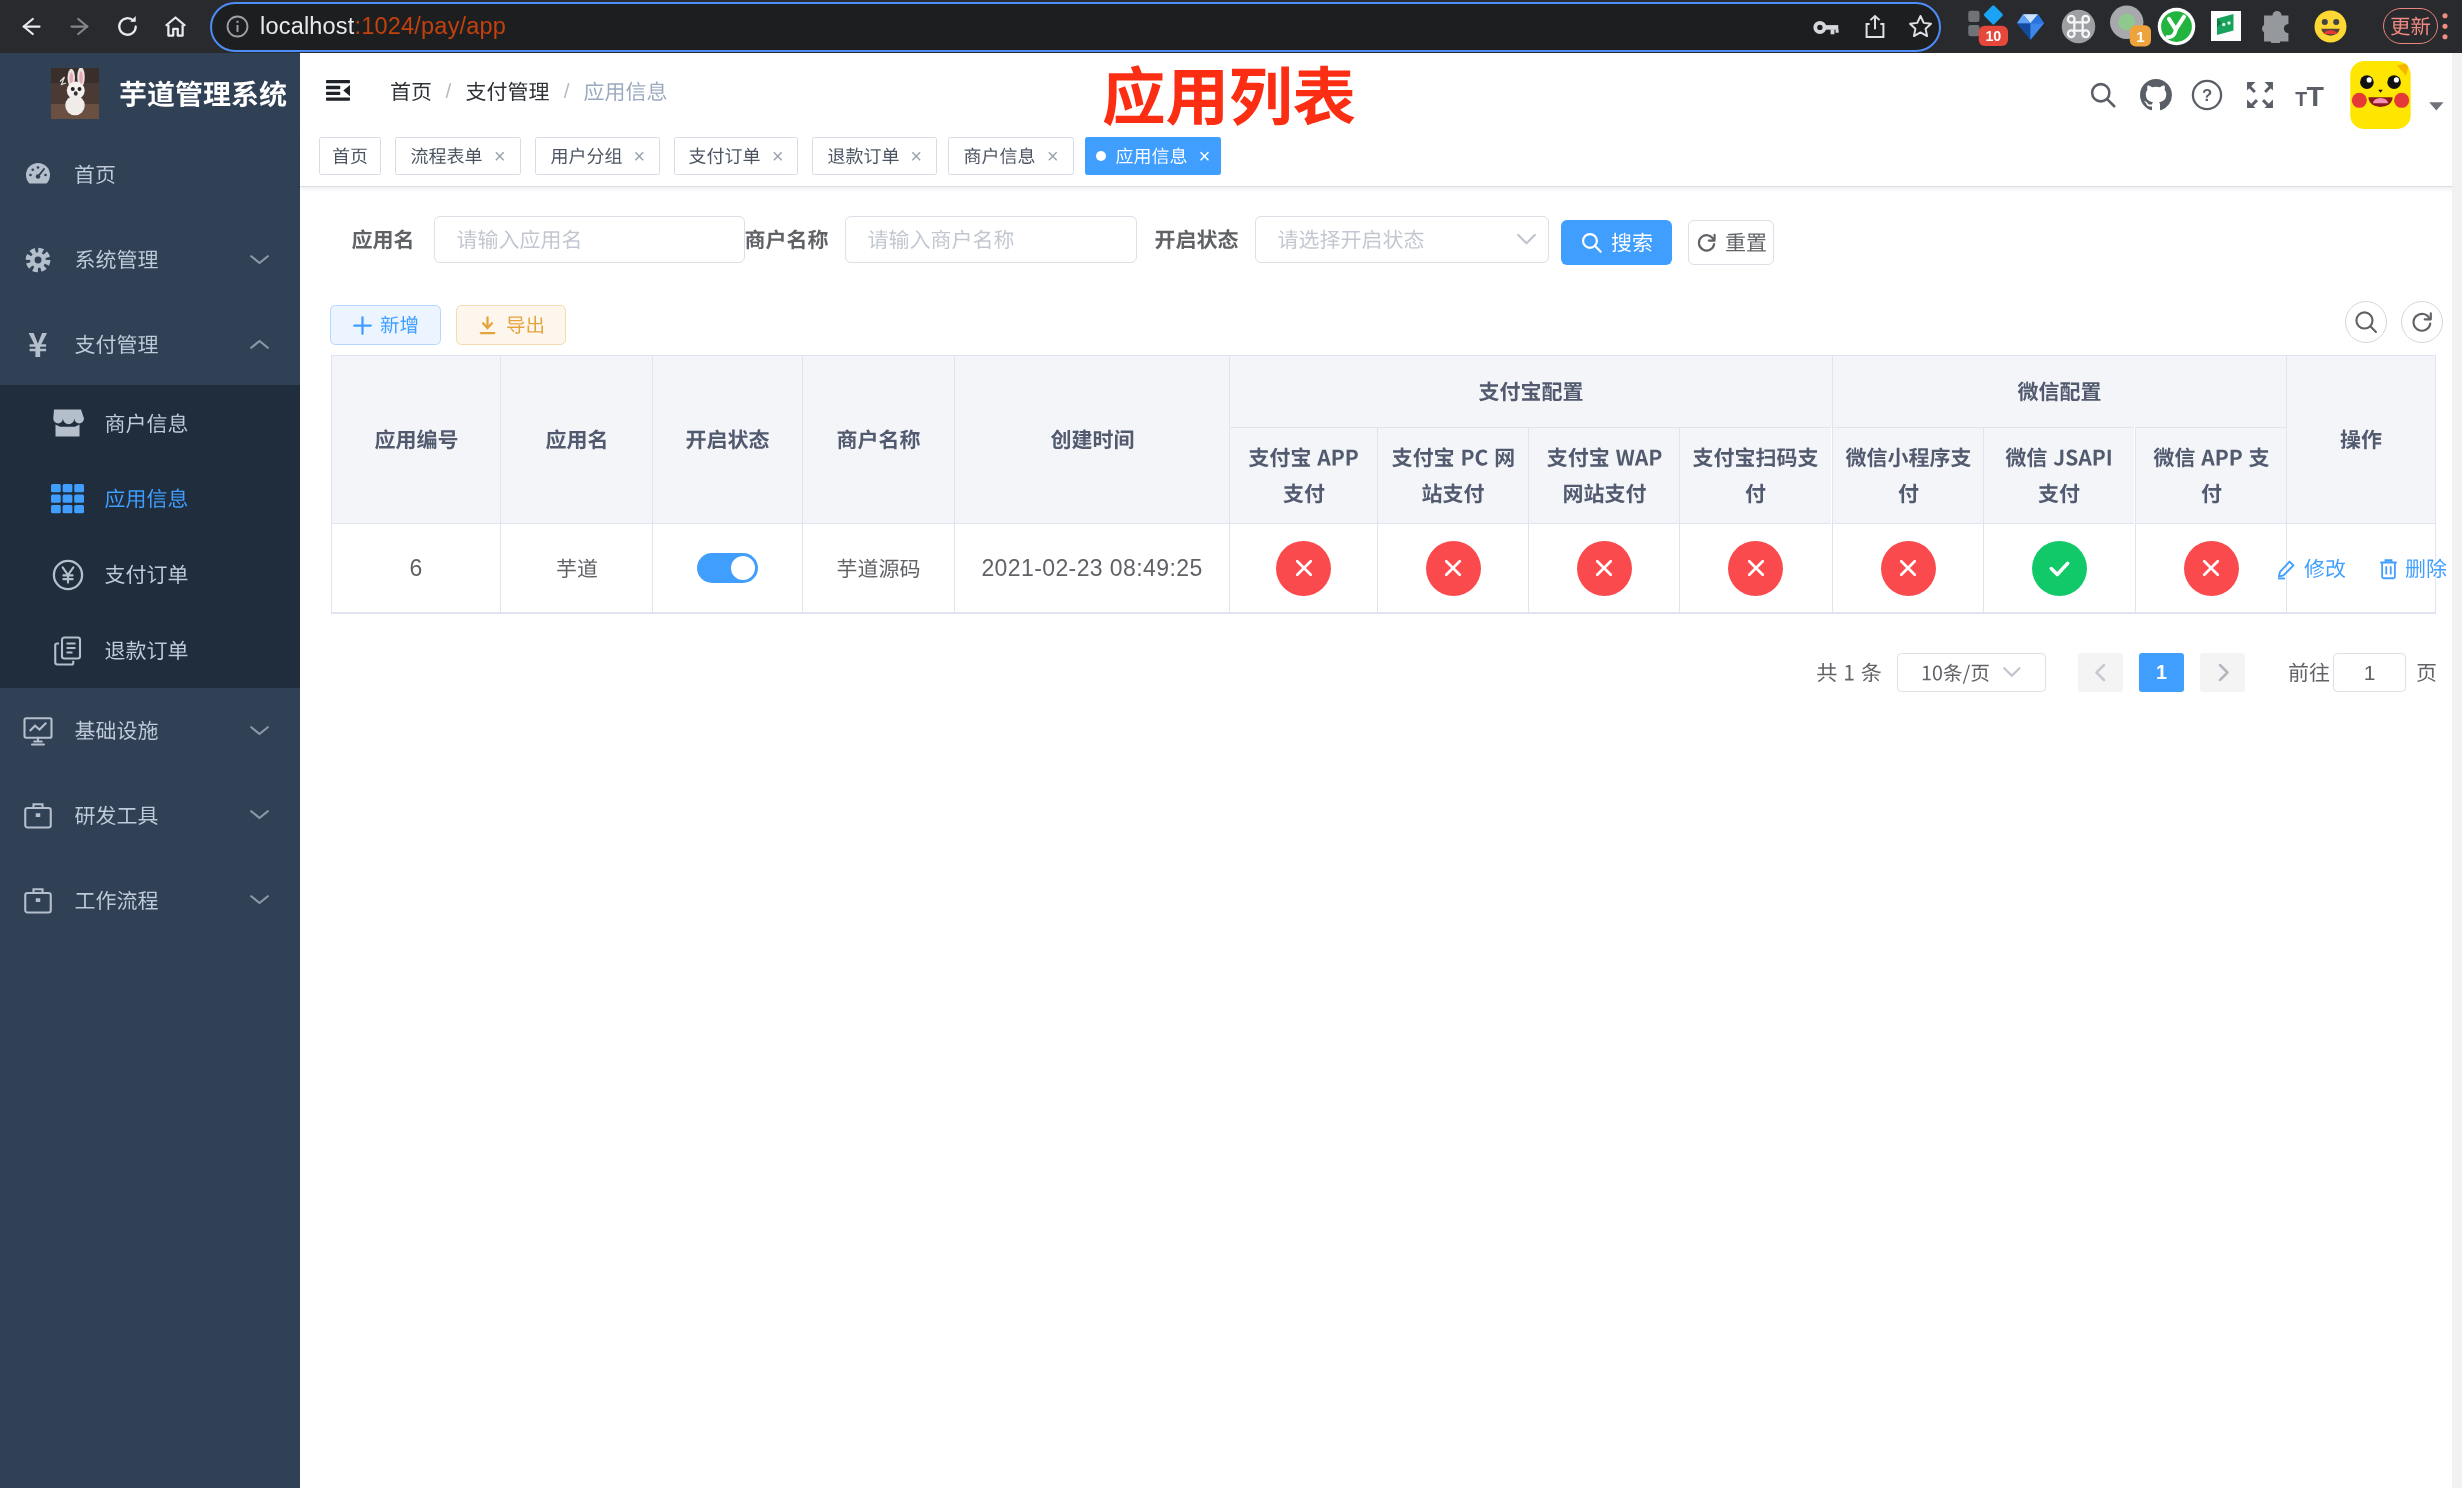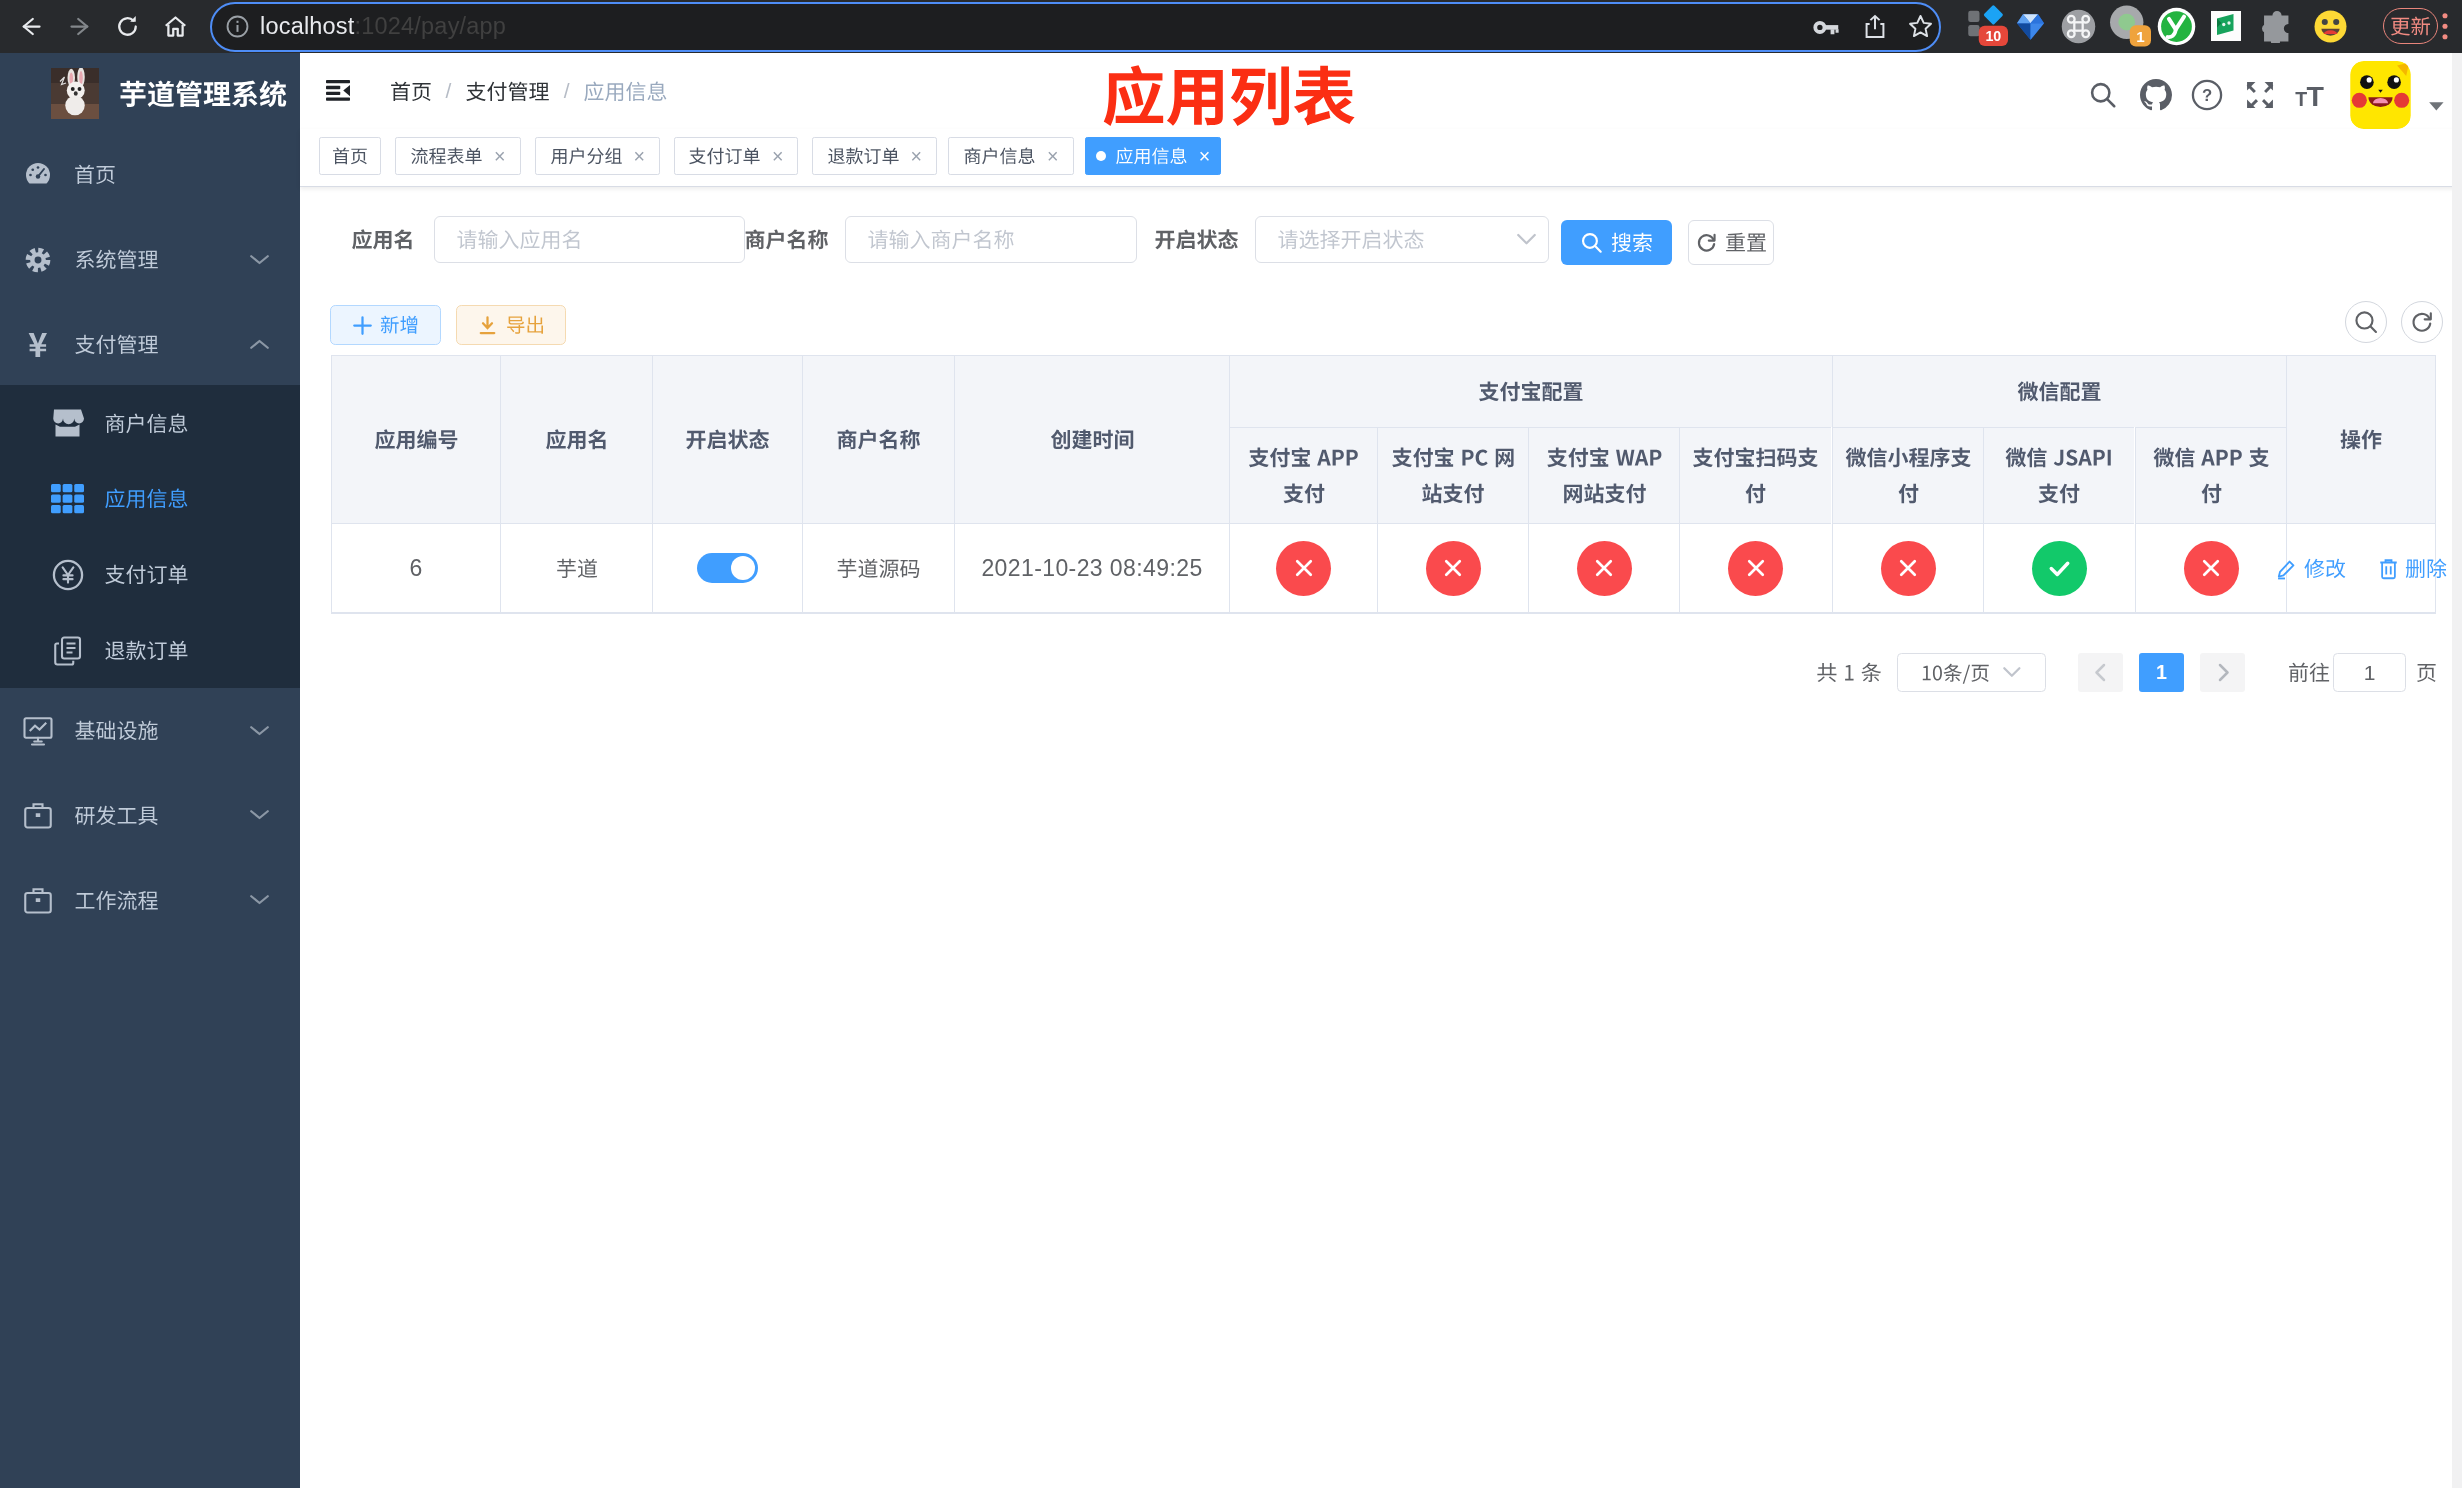--- a/index.html
+++ b/index.html
@@ -33,21 +33,21 @@
     </svg>
   </div>
 <div style="position:absolute;left:210px;top:1.5px;width:1731px;height:50px;background:#1d1e20;border:2.3px solid #4e8df6;border-radius:25px;"></div>
 <div style="position:absolute;left:226px;top:15px;width:23px;height:23px;">
     <svg width="23" height="23" viewBox="0 0 30 30" style="display:block;">
       <circle cx="15" cy="15" r="13" stroke="#9aa0a6" stroke-width="2.4" fill="none"></circle>
       <rect x="13.7" y="13" width="2.6" height="9" fill="#9aa0a6"></rect>
       <rect x="13.7" y="7.5" width="2.6" height="2.8" fill="#9aa0a6"></rect>
     </svg>
   </div>
-<div style="position:absolute;left:260px;top:0px;width:1136px;height:53px;display:flex;align-items:center;font-size:23.5px;color:#e9eaee;letter-spacing:0.2px;">localhost<span style="color:#404040">:1024/pay/app</span></div>
+<div style="position:absolute;left:260px;top:0px;width:1136px;height:53px;display:flex;align-items:center;font-size:23.5px;color:#e9eaee;letter-spacing:0.2px;">localhost<span style="color:#c2410c">:1024/pay/app</span></div>
 <div style="position:absolute;left:1813px;top:13.6px;width:26px;height:26px;">
     <svg width="26" height="26" viewBox="0 0 34 34" style="display:block;">
       <g fill="#d5d8dc">
         <path d="M9 9 a8.5 8.5 0 1 0 0 17 a8.5 8.5 0 0 0 0-17 Z M9 14 a3.4 3.4 0 1 1 0 7 a3.4 3.4 0 0 1 0-7 Z" fill-rule="evenodd"></path>
         <rect x="16" y="14.5" width="17" height="6"></rect>
         <rect x="23" y="20" width="5" height="6.5"></rect>
         <rect x="29.5" y="20" width="4" height="4.5"></rect>
       </g>
     </svg>
   </div>
@@ -694,21 +694,21 @@
     <div style="width:61px;height:30px;border-radius:15px;background:#409eff;position:relative;">
       <div style="position:absolute;right:3px;top:3px;width:24px;height:24px;border-radius:50%;background:#fff;"></div>
     </div>
   </div>
 <div class="cc" style="position:absolute;left:802px;top:523px;width:152px;height:89px;border-left:1.5px solid #dfe4ee;border-top:1.5px solid #dfe4ee;">
     <svg width="85" height="21" viewBox="0 -24.5 112 28" style="display:inline-block;vertical-align:middle;overflow:visible">
       <path d="M17.6 -23.5V-20.6H10.3V-23.5H8.2V-20.6H1.8V-18.7H8.2V-16.0H10.3V-18.7H17.6V-16.0H19.7V-18.7H26.2V-20.6H19.7V-23.5ZM1.6 -8.8V-6.8H13.1V-0.6C13.1 -0.1 12.9 0.1 12.3 0.1C11.8 0.1 9.8 0.1 7.7 0.0C8.1 0.6 8.4 1.5 8.5 2.1C11.1 2.1 12.9 2.1 13.8 1.8C14.8 1.4 15.2 0.8 15.2 -0.5V-6.8H26.4V-8.8H15.2V-13.1H24.4V-15.1H3.8V-13.1H13.1V-8.8Z M29.8 -21.4C31.3 -20.0 33.0 -18.0 33.8 -16.7L35.5 -17.9C34.7 -19.2 32.9 -21.1 31.4 -22.4ZM40.7 -10.3H50.1V-8.0H40.7ZM40.7 -6.5H50.1V-4.1H40.7ZM40.7 -14.1H50.1V-11.8H40.7ZM38.8 -15.7V-2.5H52.2V-15.7H45.5C45.8 -16.4 46.1 -17.2 46.5 -18.1H54.5V-19.8H49.3C50.0 -20.7 50.7 -21.9 51.3 -22.9L49.3 -23.5C48.8 -22.4 47.9 -20.9 47.2 -19.8H41.9L43.4 -20.5C43.0 -21.4 42.1 -22.7 41.3 -23.6L39.6 -22.9C40.3 -22.0 41.1 -20.7 41.5 -19.8H36.7V-18.1H44.1C44.0 -17.3 43.7 -16.4 43.5 -15.7ZM35.3 -13.5H29.4V-11.6H33.3V-2.9C32.1 -2.4 30.6 -1.2 29.2 0.2L30.5 1.9C31.9 0.2 33.3 -1.3 34.4 -1.3C35.0 -1.3 35.9 -0.5 37.1 0.2C39.0 1.3 41.4 1.6 44.7 1.6C47.4 1.6 52.3 1.4 54.3 1.3C54.4 0.7 54.7 -0.3 54.9 -0.8C52.2 -0.5 48.0 -0.3 44.8 -0.3C41.7 -0.3 39.3 -0.5 37.5 -1.5C36.5 -2.0 35.9 -2.5 35.3 -2.8Z M71.0 -11.4H79.6V-8.9H71.0ZM71.0 -15.4H79.6V-13.0H71.0ZM70.1 -5.7C69.3 -3.9 68.1 -1.9 66.8 -0.5C67.3 -0.3 68.1 0.3 68.5 0.6C69.7 -0.9 71.1 -3.2 72.0 -5.2ZM78.1 -5.3C79.2 -3.5 80.5 -1.1 81.1 0.3L83.1 -0.6C82.4 -1.9 81.0 -4.3 79.9 -6.0ZM58.4 -21.8C60.0 -20.8 62.1 -19.4 63.1 -18.5L64.4 -20.2C63.3 -21.0 61.2 -22.3 59.7 -23.2ZM57.1 -14.2C58.6 -13.3 60.7 -12.0 61.8 -11.2L63.0 -12.9C61.9 -13.7 59.8 -14.9 58.3 -15.7ZM57.7 0.7 59.5 1.8C60.9 -0.8 62.4 -4.3 63.6 -7.2L61.9 -8.4C60.6 -5.2 58.9 -1.5 57.7 0.7ZM65.5 -22.1V-14.5C65.5 -9.9 65.2 -3.5 62.0 1.0C62.5 1.2 63.4 1.8 63.7 2.1C67.1 -2.6 67.5 -9.6 67.5 -14.5V-20.2H82.6V-22.1ZM74.2 -19.9C74.0 -19.0 73.7 -17.9 73.4 -17.0H69.1V-7.3H74.2V0.0C74.2 0.3 74.1 0.4 73.7 0.4C73.4 0.4 72.1 0.4 70.8 0.4C71.1 1.0 71.3 1.7 71.4 2.2C73.2 2.2 74.5 2.2 75.2 1.9C76.0 1.6 76.2 1.1 76.2 0.1V-7.3H81.6V-17.0H75.4C75.8 -17.7 76.2 -18.6 76.5 -19.4Z M95.5 -5.7V-3.8H106.2V-5.7ZM97.7 -18.2C97.6 -15.4 97.2 -11.7 96.8 -9.4H97.4L108.2 -9.4C107.6 -3.3 107.0 -0.8 106.3 -0.1C106.0 0.2 105.7 0.3 105.2 0.3C104.7 0.3 103.5 0.3 102.1 0.1C102.5 0.6 102.6 1.5 102.7 2.0C104.0 2.1 105.3 2.1 106.1 2.1C106.9 2.0 107.4 1.8 108.0 1.2C109.0 0.2 109.6 -2.7 110.3 -10.3C110.3 -10.6 110.3 -11.2 110.3 -11.2H106.8C107.3 -14.7 107.7 -18.9 108.0 -21.8L106.5 -22.0L106.1 -21.9H96.4V-19.9H105.8C105.6 -17.5 105.2 -14.1 104.9 -11.2H99.0C99.3 -13.3 99.6 -15.9 99.7 -18.1ZM85.4 -22.0V-20.1H88.8C88.1 -15.8 86.8 -11.8 84.8 -9.2C85.1 -8.6 85.6 -7.4 85.8 -6.9C86.3 -7.6 86.8 -8.4 87.2 -9.2V1.0H89.1V-1.3H94.2V-13.4H89.1C89.8 -15.5 90.4 -17.8 90.9 -20.1H95.0V-22.0ZM89.1 -11.5H92.4V-3.2H89.1Z" fill="#606266"></path>
     </svg>
   </div>
 <div class="cc" style="position:absolute;left:954px;top:523px;width:275px;height:89px;border-left:1.5px solid #dfe4ee;border-top:1.5px solid #dfe4ee;">
-    <span style="font-size:23px;color:#606266;letter-spacing:0.4px;">2021-10-23 08:49:25</span>
+    <span style="font-size:23px;color:#606266;letter-spacing:0.4px;">2021-02-23 08:49:25</span>
   </div>
 <div class="cc" style="position:absolute;left:1229px;top:523px;width:148px;height:89px;border-left:1.5px solid #dfe4ee;border-top:1.5px solid #dfe4ee;">
     <div style="width:55px;height:55px;border-radius:50%;background:#fa4a4d;display:flex;align-items:center;justify-content:center;">
       <svg width="30" height="30" viewBox="0 0 40 40" style="display:block;">
         <path d="M11 11 L29 29 M29 11 L11 29" stroke="#fff" stroke-width="3.6" stroke-linecap="round"></path>
       </svg>
     </div>
   </div>
 <div class="cc" style="position:absolute;left:1377px;top:523px;width:151px;height:89px;border-left:1.5px solid #dfe4ee;border-top:1.5px solid #dfe4ee;">
     <div style="width:55px;height:55px;border-radius:50%;background:#fa4a4d;display:flex;align-items:center;justify-content:center;">

